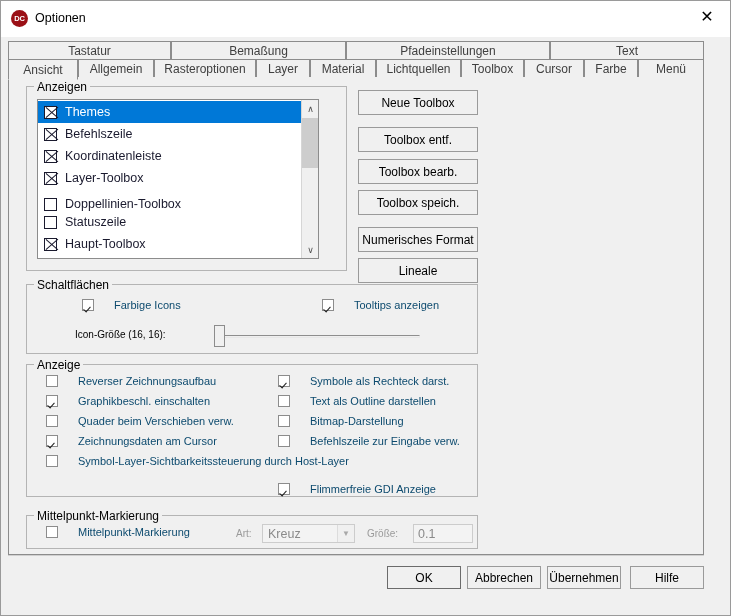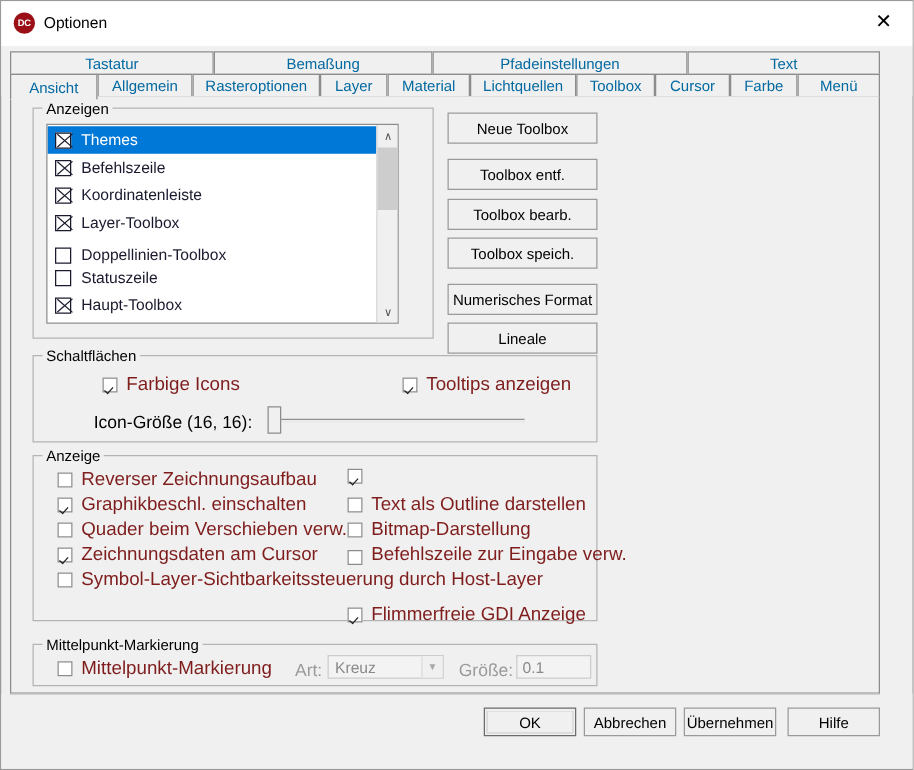--- a/index.html
+++ b/index.html
@@ -50,21 +50,21 @@
   
   #tabstrip {
     position:absolute; left:0; top:36px; width:729px; height:40px;
     background:#f0f0f0;
   }
   .tab {
     position:absolute;
     background:#f0f0f0;
     border:1px solid #8c8c8c;
     display:flex; align-items:center; justify-content:center;
-    font-size:12px; color:#0369a1;
+    font-size:12px; color:#404040;
     height:19px;
     cursor:default;
     white-space:nowrap;
   }
   .tab.row1 { top:4px; border-bottom:1px solid #8c8c8c; }
   .tab.row2 { top:22px; }
   .tab.active {
     background:#f0f0f0;
     border-bottom:1px solid #f0f0f0;
     height:21px;
@@ -157,23 +157,24 @@
     border:1px solid #6b6b6b;
     outline:1px solid #f0f0f0;
     outline-offset:-3px;
     box-shadow:inset 0 0 0 1px #f0f0f0, inset 0 0 0 2px #9a9a9a;
   }
 
   
   .cb-row {
     position:absolute;
     display:flex; align-items:center;
-    font-size:15px; color:#7f1d1d;
+    font-size:11px; color:#0c4a6e;
     white-space:nowrap;
     cursor:default;
+    gap:13px;
   }
   .tickbox {
     width:12px; height:12px;
     border:1px solid #8c8c8c;
     background:#ffffff;
     margin-right:7px;
     flex:0 0 auto;
     position:relative;
   }
   .tickbox.on::after {
@@ -197,21 +198,21 @@
   }
   #slider-thumb {
     position:absolute;
     width:11px; height:22px;
     background:#f0f0f0;
     border:1px solid #8c8c8c;
     cursor:default;
   }
 
   
-  .lbl { position:absolute; font-size:14px; white-space:nowrap; }
+  .lbl { position:absolute; font-size:10px; white-space:nowrap; }
   .lbl.disabled { color:#9a9a9a; }
 
   #combo {
     position:absolute;
     background:#f3f3f3;
     border:1px solid #cccccc;
     display:flex; align-items:center;
     cursor:default;
   }
   #combo-text {
@@ -367,20 +368,21 @@
         <span class="tickbox on"></span>
         <span>Zeichnungsdaten am Cursor</span>
       </div>
       <div class="cb-row" style="left:19px; top:90px;">
         <span class="tickbox"></span>
         <span>Symbol-Layer-Sichtbarkeitssteuerung durch Host-Layer</span>
       </div>
 
       <div class="cb-row" style="left:251px; top:10px;">
         <span class="tickbox on"></span>
+        <span>Symbole als Rechteck darst.</span>
       </div>
       <div class="cb-row" style="left:251px; top:30px;">
         <span class="tickbox"></span>
         <span>Text als Outline darstellen</span>
       </div>
       <div class="cb-row" style="left:251px; top:50px;">
         <span class="tickbox"></span>
         <span>Bitmap-Darstellung</span>
       </div>
       <div class="cb-row" style="left:251px; top:70px;align-items:flex-end;">

